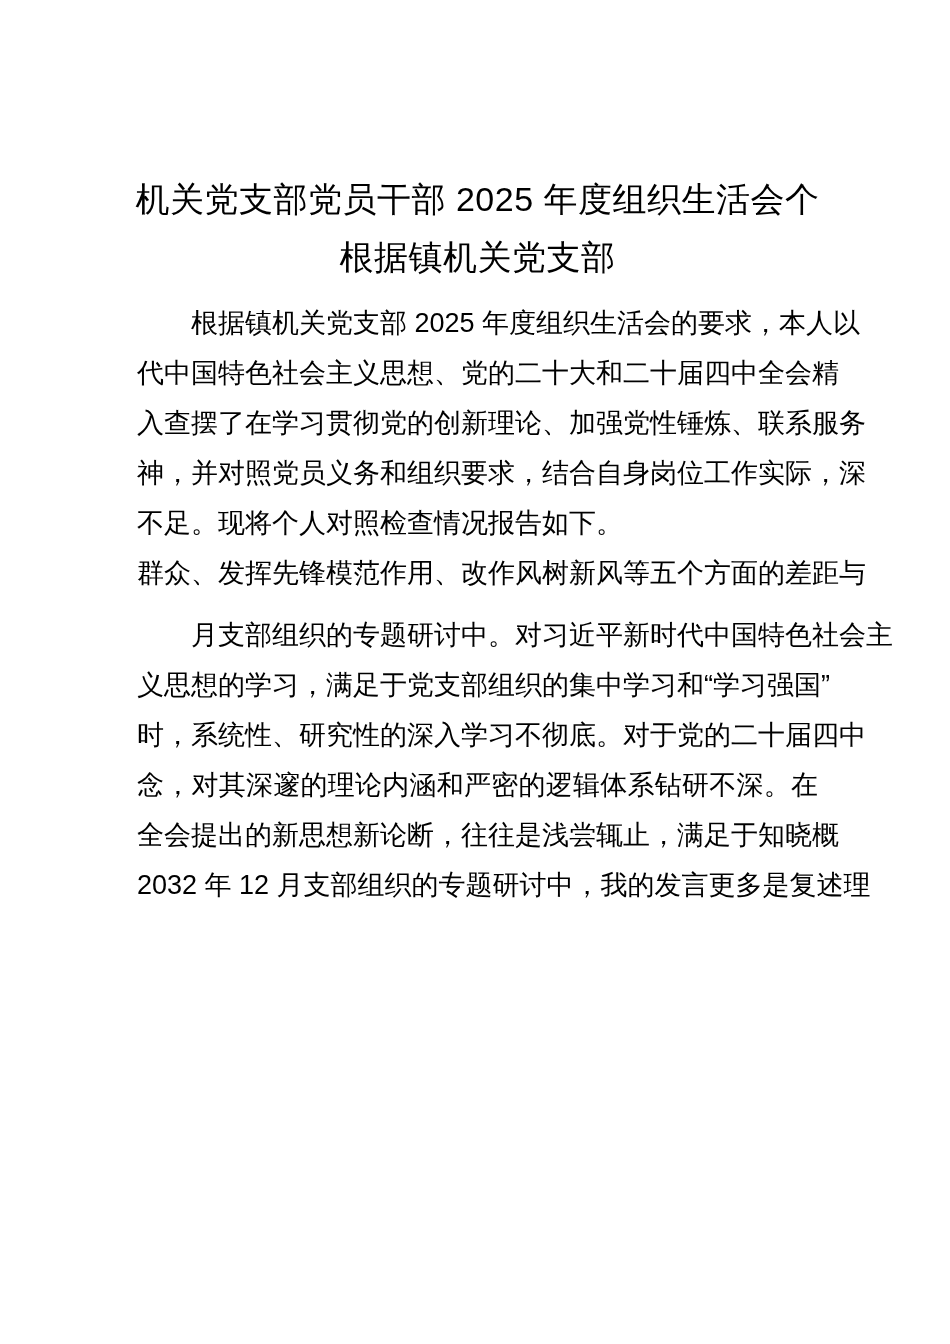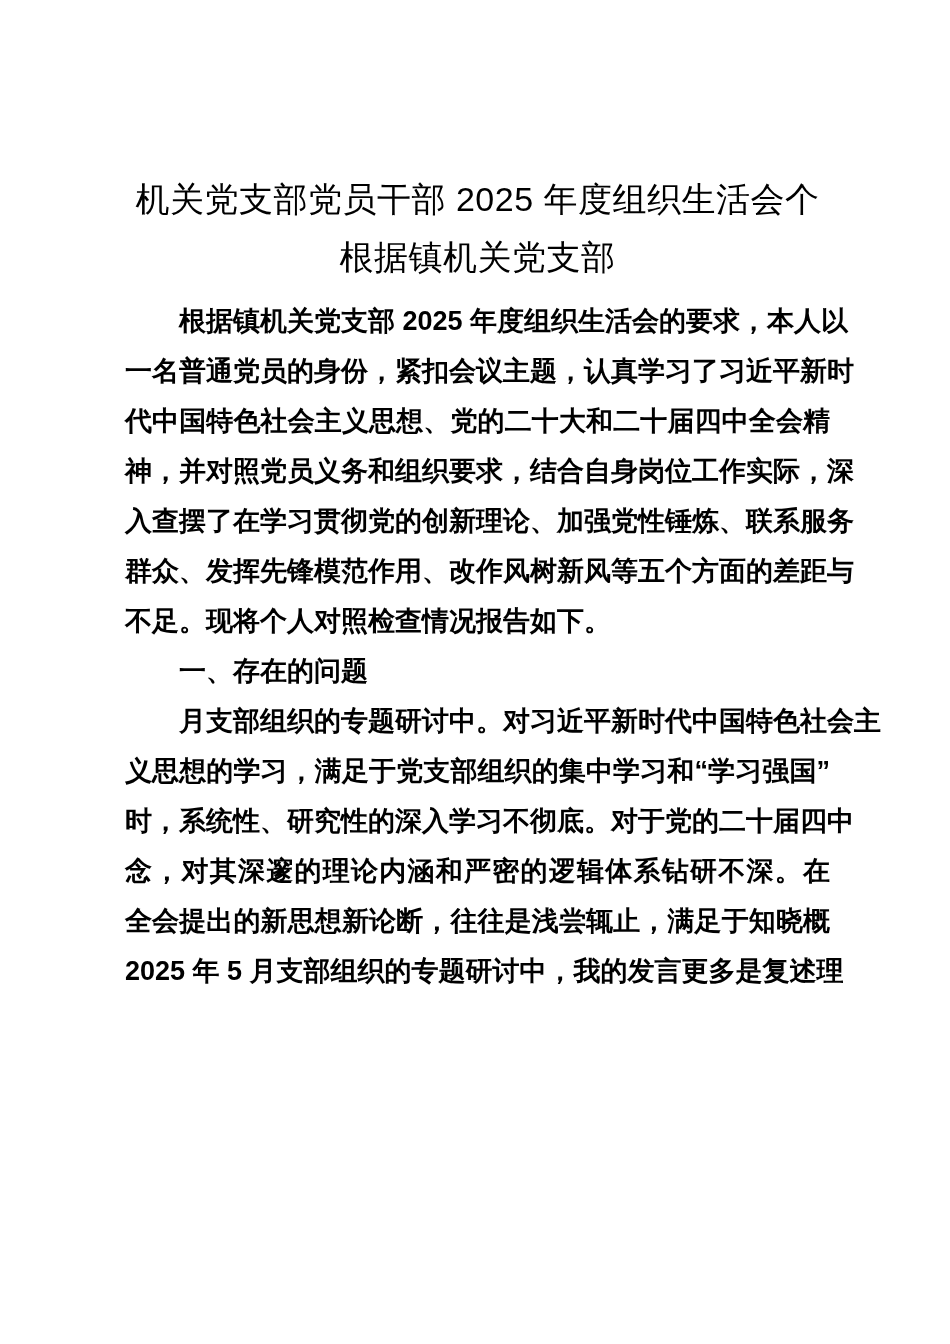--- a/index.html
+++ b/index.html
@@ -28,21 +28,21 @@
     line-height: 58px;
     text-align: center;
     font-weight: 400;
     letter-spacing: 0.5px;
   }
   .doc-body {
     margin-top: 10px;
     font-size: 27px;
     line-height: 50px;
   }
-  .para { margin: 0; font-weight: bold; }
+  .para { margin: 12px; }
   .line {
     width: 100%;
     text-align: justify;
     text-align-last: justify;
     white-space: nowrap;
   }
   .line.indent { text-indent: 2em; }
   .line.end {
     text-align: left;
     text-align-last: left;
@@ -53,33 +53,29 @@
 
 <div class="page">
   <div class="content">
     <div class="doc-title">
       <div class="title-line">机关党支部党员干部 2025 年度组织生活会个</div>
       <div class="title-line">根据镇机关党支部</div>
     </div>
     <div class="doc-body" id="doc-body">
         <div class="para">
           <div class="line indent">根据镇机关党支部 2025 年度组织生活会的要求，本人以</div>
-          <div class="line">一名普通党员的身份，紧扣会议主题，认真学习了习近平新时</div>
           <div class="line">代中国特色社会主义思想、党的二十大和二十届四中全会精</div>
+          <div class="line">入查摆了在学习贯彻党的创新理论、加强党性锤炼、联系服务</div>
           <div class="line">神，并对照党员义务和组织要求，结合自身岗位工作实际，深</div>
-          <div class="line">入查摆了在学习贯彻党的创新理论、加强党性锤炼、联系服务</div>
+          <div class="line end">不足。现将个人对照检查情况报告如下。</div>
           <div class="line">群众、发挥先锋模范作用、改作风树新风等五个方面的差距与</div>
-          <div class="line end">不足。现将个人对照检查情况报告如下。</div>
-        </div>
-        <div class="para">
-          <div class="line indent end">一、存在的问题</div>
         </div>
         <div class="para">
           <div class="line indent">月支部组织的专题研讨中。对习近平新时代中国特色社会主</div>
           <div class="line">义思想的学习，满足于党支部组织的集中学习和“学习强国”</div>
           <div class="line">时，系统性、研究性的深入学习不彻底。对于党的二十届四中</div>
           <div class="line">念，对其深邃的理论内涵和严密的逻辑体系钻研不深。在</div>
           <div class="line">全会提出的新思想新论断，往往是浅尝辄止，满足于知晓概</div>
-          <div class="line">2025 年 5 月支部组织的专题研讨中，我的发言更多是复述理</div>
+          <div class="line">2032 年 12 月支部组织的专题研讨中，我的发言更多是复述理</div>
         </div>
       </div>
   </div>
 </div>
 
 </body></html>

